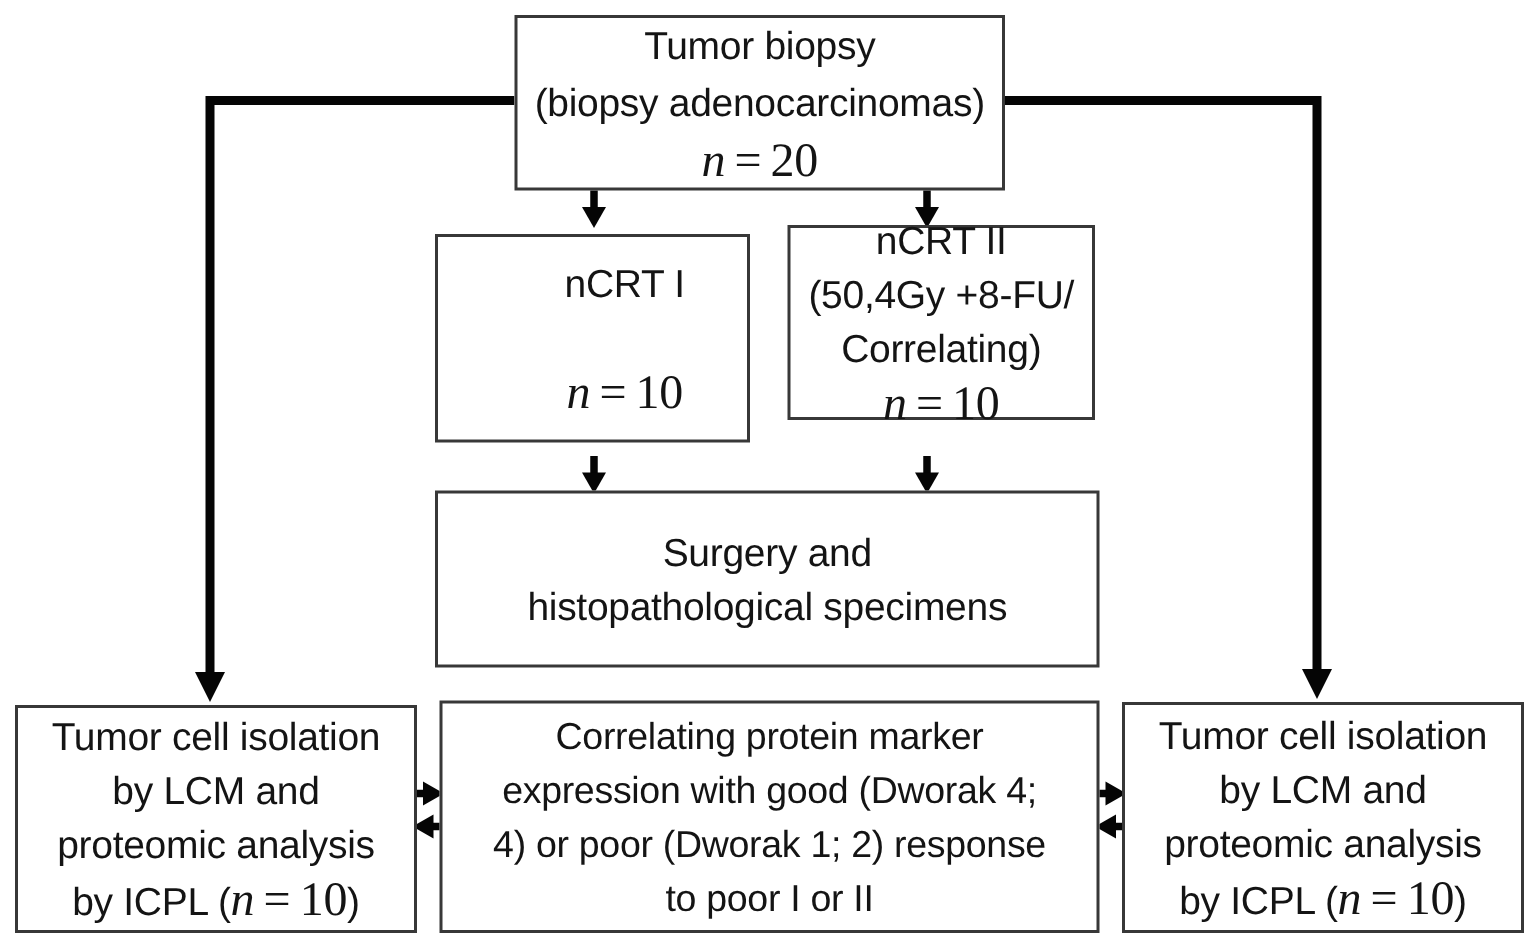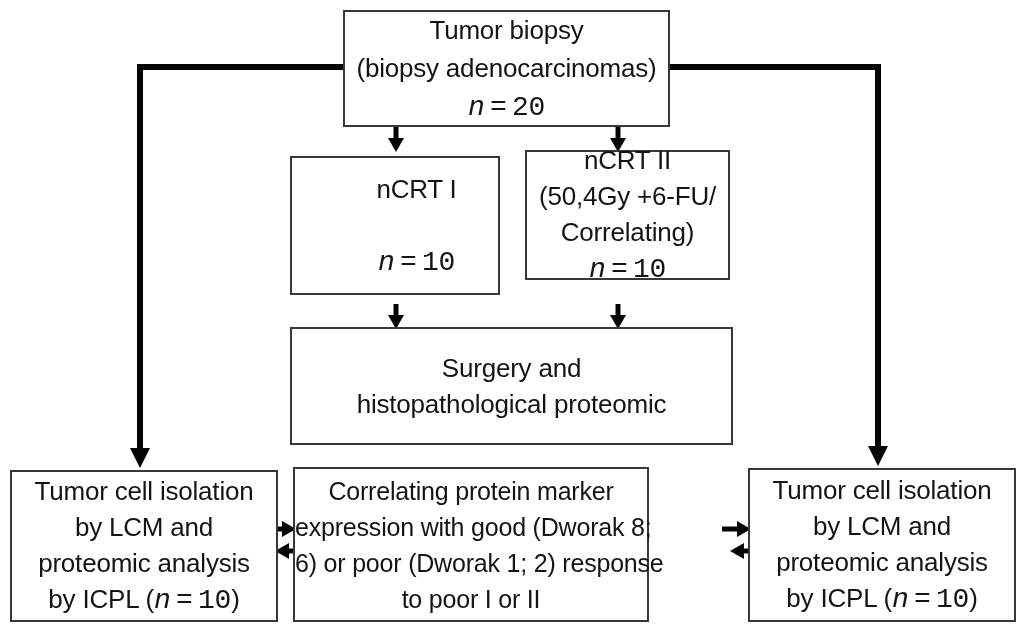--- a/index.html
+++ b/index.html
@@ -18,29 +18,29 @@
     background:#fff;
     border:2px solid var(--border);
     display:flex;flex-direction:column;justify-content:center;align-items:center;
     text-align:center;
     font-size:26px;line-height:36px;
     letter-spacing:-0.2px;
     box-sizing:border-box;
     z-index:2;
   }
   .box .line{width:100%;white-space:nowrap;}
-  .math{font-family:Liberation Mono, monospace;font-size:28px;}
+  .math{font-family:Liberation Serif, serif;font-size:32px;}
   .mathn{font-style:italic;}
   
   .box-tumor-biopsy { left:343px; top:10px;  width:327px; height:117px; line-height:38px;}
   .box-ncrt-1       { left:290px; top:156px; width:210px; height:139px;padding-left:43px; }
   .box-ncrt-2       { left:525px; top:150px; width:205px; height:130px; }
   .box-surgery      { left:290px; top:327px; width:443px; height:118px;justify-content:center; }
   .box-lcm-left     { left:10px;  top:470px; width:268px; height:152px; }
-  .box-correlation  { left:293px; top:467px; width:356px; height:155px; font-size:25px;}
+  .box-correlation  { left:293px; top:467px; width:440px; height:155px; font-size:25px;}
   .box-lcm-right    { left:748px; top:468px; width:268px; height:154px; }
   svg.connectors{position:absolute;inset:0;z-index:1;pointer-events:none;}
   svg.connectors .shaft{stroke:var(--line);fill:none;}
   svg.connectors .head{fill:var(--line);stroke:none;}
 </style>
 </head>
 <body>
 
 <div class="stage">
 
@@ -96,38 +96,38 @@
       <div class="line">(biopsy adenocarcinomas)</div>
       <div class="line"><span class="math"><span class="mathn">n</span> = 20</span></div>
     </div>
   <div class="box box-ncrt-1">
       <div class="line">nCRT I</div>
       <div class="line">&nbsp;</div>
       <div class="line"><span class="math"><span class="mathn">n</span> = 10</span></div>
     </div>
   <div class="box box-ncrt-2">
       <div class="line">nCRT II</div>
-      <div class="line">(50,4Gy +6-FU/</div>
+      <div class="line">(50,4Gy +8-FU/</div>
       <div class="line">Correlating)</div>
       <div class="line"><span class="math"><span class="mathn">n</span> = 10</span></div>
     </div>
   <div class="box box-surgery">
       <div class="line">Surgery and</div>
-      <div class="line">histopathological proteomic</div>
+      <div class="line">histopathological specimens</div>
     </div>
   <div class="box box-lcm-left">
       <div class="line">Tumor cell isolation</div>
       <div class="line">by LCM and</div>
       <div class="line">proteomic analysis</div>
       <div class="line">by ICPL (<span class="math"><span class="mathn">n</span> = 10</span>)</div>
     </div>
   <div class="box box-correlation">
       <div class="line">Correlating protein marker</div>
-      <div class="line">expression with good (Dworak 8;</div>
-      <div class="line">6) or poor (Dworak 1; 2) response</div>
+      <div class="line">expression with good (Dworak 4;</div>
+      <div class="line">4) or poor (Dworak 1; 2) response</div>
       <div class="line">to poor I or II</div>
     </div>
   <div class="box box-lcm-right">
       <div class="line">Tumor cell isolation</div>
       <div class="line">by LCM and</div>
       <div class="line">proteomic analysis</div>
       <div class="line">by ICPL (<span class="math"><span class="mathn">n</span> = 10</span>)</div>
     </div>
 
 </div>

